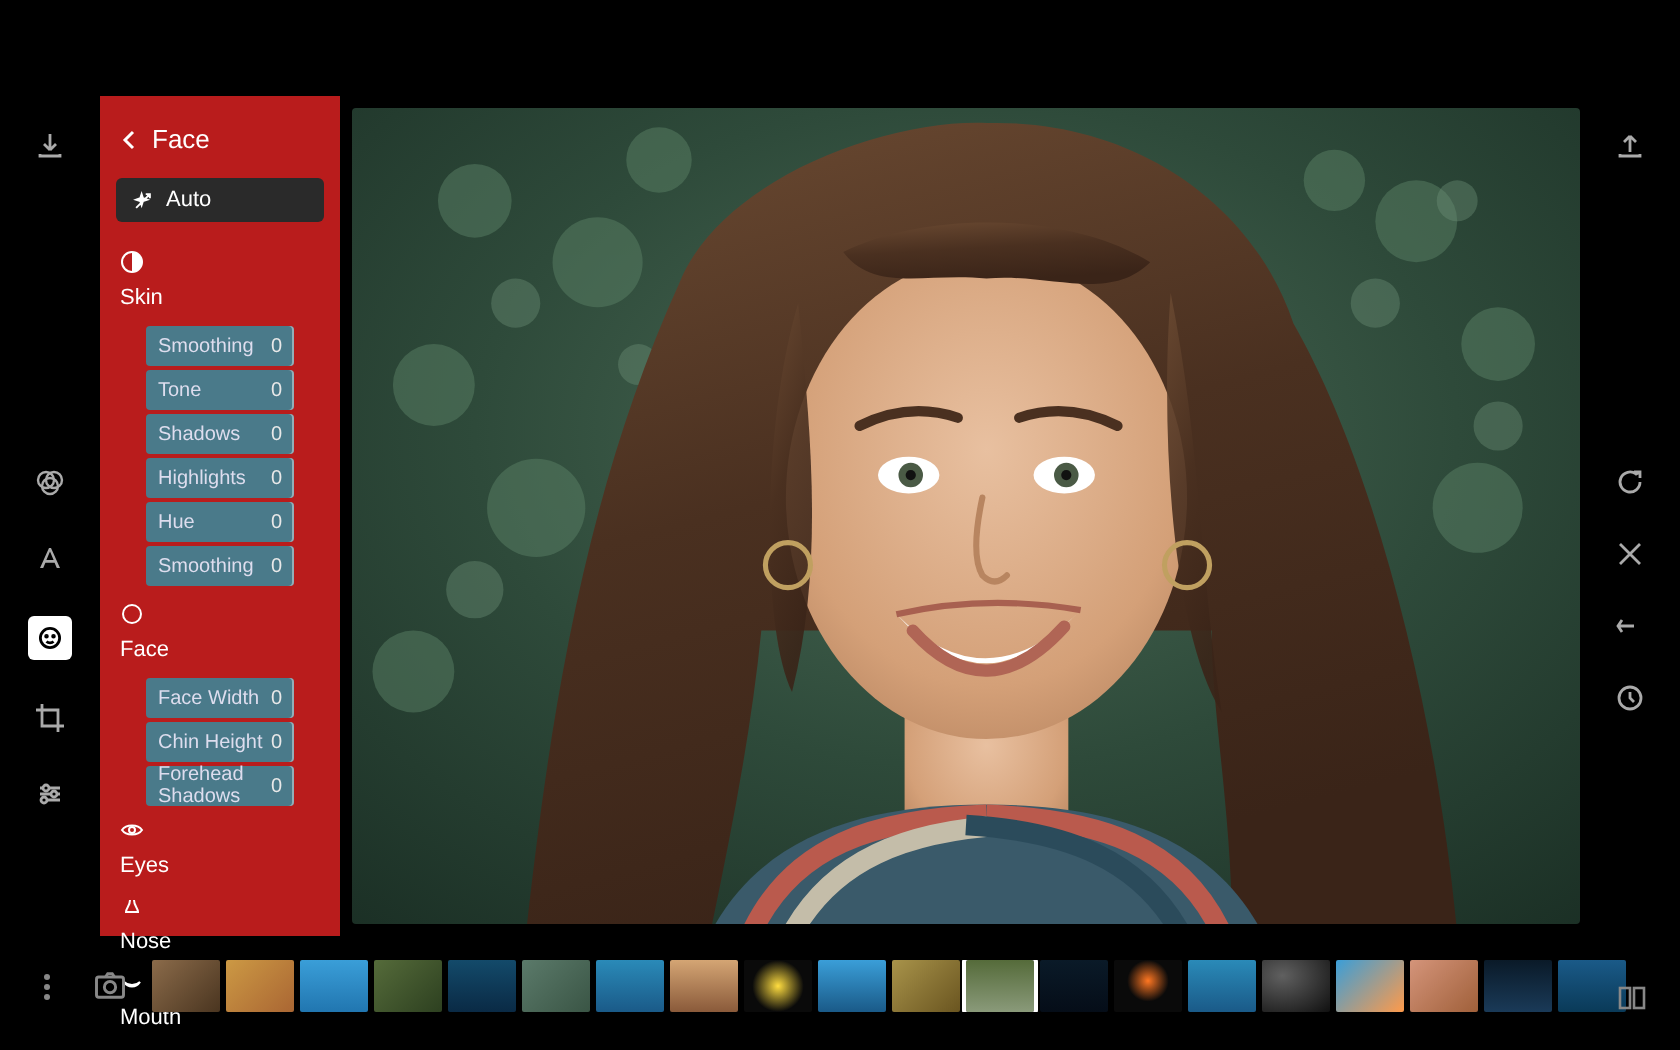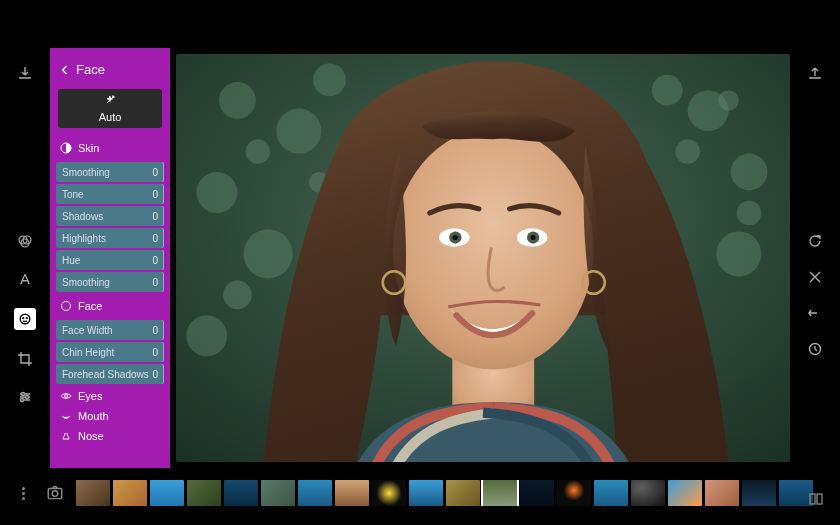--- a/index.html
+++ b/index.html
@@ -5,28 +5,28 @@
   *{box-sizing:border-box;margin:0;padding:0;font-family:-apple-system,BlinkMacSystemFont,'Segoe UI',sans-serif;}
   body{width:840px;height:525px;background:#000;overflow:hidden;color:#fff;}
   .app{position:relative;width:840px;height:525px;}
   .title{position:absolute;top:20px;left:0;width:100%;text-align:center;font-size:15px;font-weight:500;color:#fff;}
   .main{position:absolute;top:48px;left:0;width:100%;height:420px;display:flex;}
   .left-icons{width:50px;display:flex;flex-direction:column;align-items:center;color:#aaa;padding-top:14px;}
   .left-icons .ico{width:22px;height:22px;display:flex;align-items:center;justify-content:center;cursor:pointer;margin-bottom:148px;}
   .tool-rail{display:flex;flex-direction:column;align-items:center;gap:20px;width:20px;}
   .tool-rail .t{width:18px;height:18px;cursor:pointer;display:flex;align-items:center;justify-content:center;}
   .tool-rail .t.active{background:#fff;border-radius:3px;color:#000;width:22px;height:22px;}
-  .panel{width:120px;background:#a21caf;padding:6px 0;}
+  .panel{width:120px;background:#b91c1c;padding:6px 0;}
   .panel-header{display:flex;align-items:center;gap:6px;padding:8px 10px 10px;font-size:13px;cursor:pointer;}
   .panel-header svg{flex-shrink:0;}
-  .auto-btn{margin:2px 8px 8px;background:#2a2a2a;border-radius:3px;padding:5px 8px;font-size:11px;display:flex;align-items:center;gap:6px;cursor:pointer;flex-direction:column;}
-  .section-row{display:flex;align-items:flex-start;gap:6px;padding:6px 10px;font-size:11px;cursor:pointer;}
+  .auto-btn{margin:2px 8px 8px;background:#2a2a2a;border-radius:3px;padding:5px 8px;font-size:11px;display:flex;align-items:center;gap:6px;cursor:pointer;}
+  .section-row{display:flex;align-items:flex-start;gap:6px;padding:6px 10px;font-size:11px;cursor:pointer;flex-direction:column;}
   .section-row.slim{padding:4px 10px;}
   .section-icon{width:12px;height:12px;display:flex;align-items:center;justify-content:center;flex-shrink:0;}
-  .slider-row{margin:2px 6px;background:#4a7a8a;border-radius:2px;height:20px;display:flex;align-items:center;justify-content:space-between;padding:0 6px;font-size:10px;color:#dde;cursor:pointer;box-shadow:inset -1px 0 0 rgba(255,255,255,0.4);}
+  .slider-row{margin:2px 23px;background:#4a7a8a;border-radius:2px;height:20px;display:flex;align-items:center;justify-content:space-between;padding:0 6px;font-size:10px;color:#dde;cursor:pointer;box-shadow:inset -1px 0 0 rgba(255,255,255,0.4);}
   .slider-row .val{color:#e8e8e8;font-size:10px;}
   .reset-row{margin:8px;background:#222;border-radius:3px;padding:5px 8px;font-size:11px;display:flex;align-items:center;gap:6px;cursor:pointer;}
   .canvas{flex:1;margin:6px 50px 6px 6px;display:flex;align-items:center;justify-content:center;position:relative;}
   .photo{width:100%;height:100%;border-radius:2px;overflow:hidden;position:relative;}
   .right-icons{position:absolute;top:48px;right:0;width:50px;height:420px;display:flex;flex-direction:column;align-items:center;color:#aaa;padding-top:14px;}
   .right-icons .ico{width:22px;height:22px;display:flex;align-items:center;justify-content:center;cursor:pointer;}
   .right-rail{display:flex;flex-direction:column;align-items:center;gap:18px;margin-top:148px;}
   .right-rail .r{width:18px;height:18px;cursor:pointer;display:flex;align-items:center;justify-content:center;}
   .filmstrip{position:absolute;bottom:6px;left:0;width:100%;height:52px;display:flex;align-items:center;padding:0 14px;gap:6px;}
   .filmstrip .more{width:18px;height:18px;color:#888;cursor:pointer;display:flex;flex-direction:column;align-items:center;justify-content:center;gap:2px;}
@@ -166,32 +166,32 @@
           <svg width="12" height="12" viewBox="0 0 12 12" fill="none" stroke="#fff" stroke-width="1">
               <path d="M1 6c2-3 8-3 10 0-2 3-8 3-10 0z"></path>
               <circle cx="6" cy="6" r="1.5"></circle>
             </svg>
         </span>
         <span>Eyes</span>
       </div>
       <div class="section-row slim">
         <span class="section-icon">
           <svg width="12" height="12" viewBox="0 0 12 12" fill="none" stroke="#fff" stroke-width="1">
+              <path d="M5 3c0 3-2 4-2 6h6c0-2-2-3-2-6"></path>
+            </svg>
+        </span>
+        <span>Nose</span>
+      </div>
+      <div class="section-row slim">
+        <span class="section-icon">
+          <svg width="12" height="12" viewBox="0 0 12 12" fill="none" stroke="#fff" stroke-width="1">
               <path d="M2 6c2 2 6 2 8 0-2 3-6 3-8 0z"></path>
             </svg>
         </span>
         <span>Mouth</span>
-      </div>
-      <div class="section-row slim">
-        <span class="section-icon">
-          <svg width="12" height="12" viewBox="0 0 12 12" fill="none" stroke="#fff" stroke-width="1">
-              <path d="M5 3c0 3-2 4-2 6h6c0-2-2-3-2-6"></path>
-            </svg>
-        </span>
-        <span>Nose</span>
       </div>
 
     </div>
 
     <div class="canvas">
       <div class="photo">
         <svg width="100%" height="100%" viewBox="0 0 600 408" preserveAspectRatio="xMidYMid slice">
           <defs>
             <radialGradient id="leaves" cx="50%" cy="40%" r="80%">
               <stop offset="0%" stop-color="#4a6a55"></stop>

